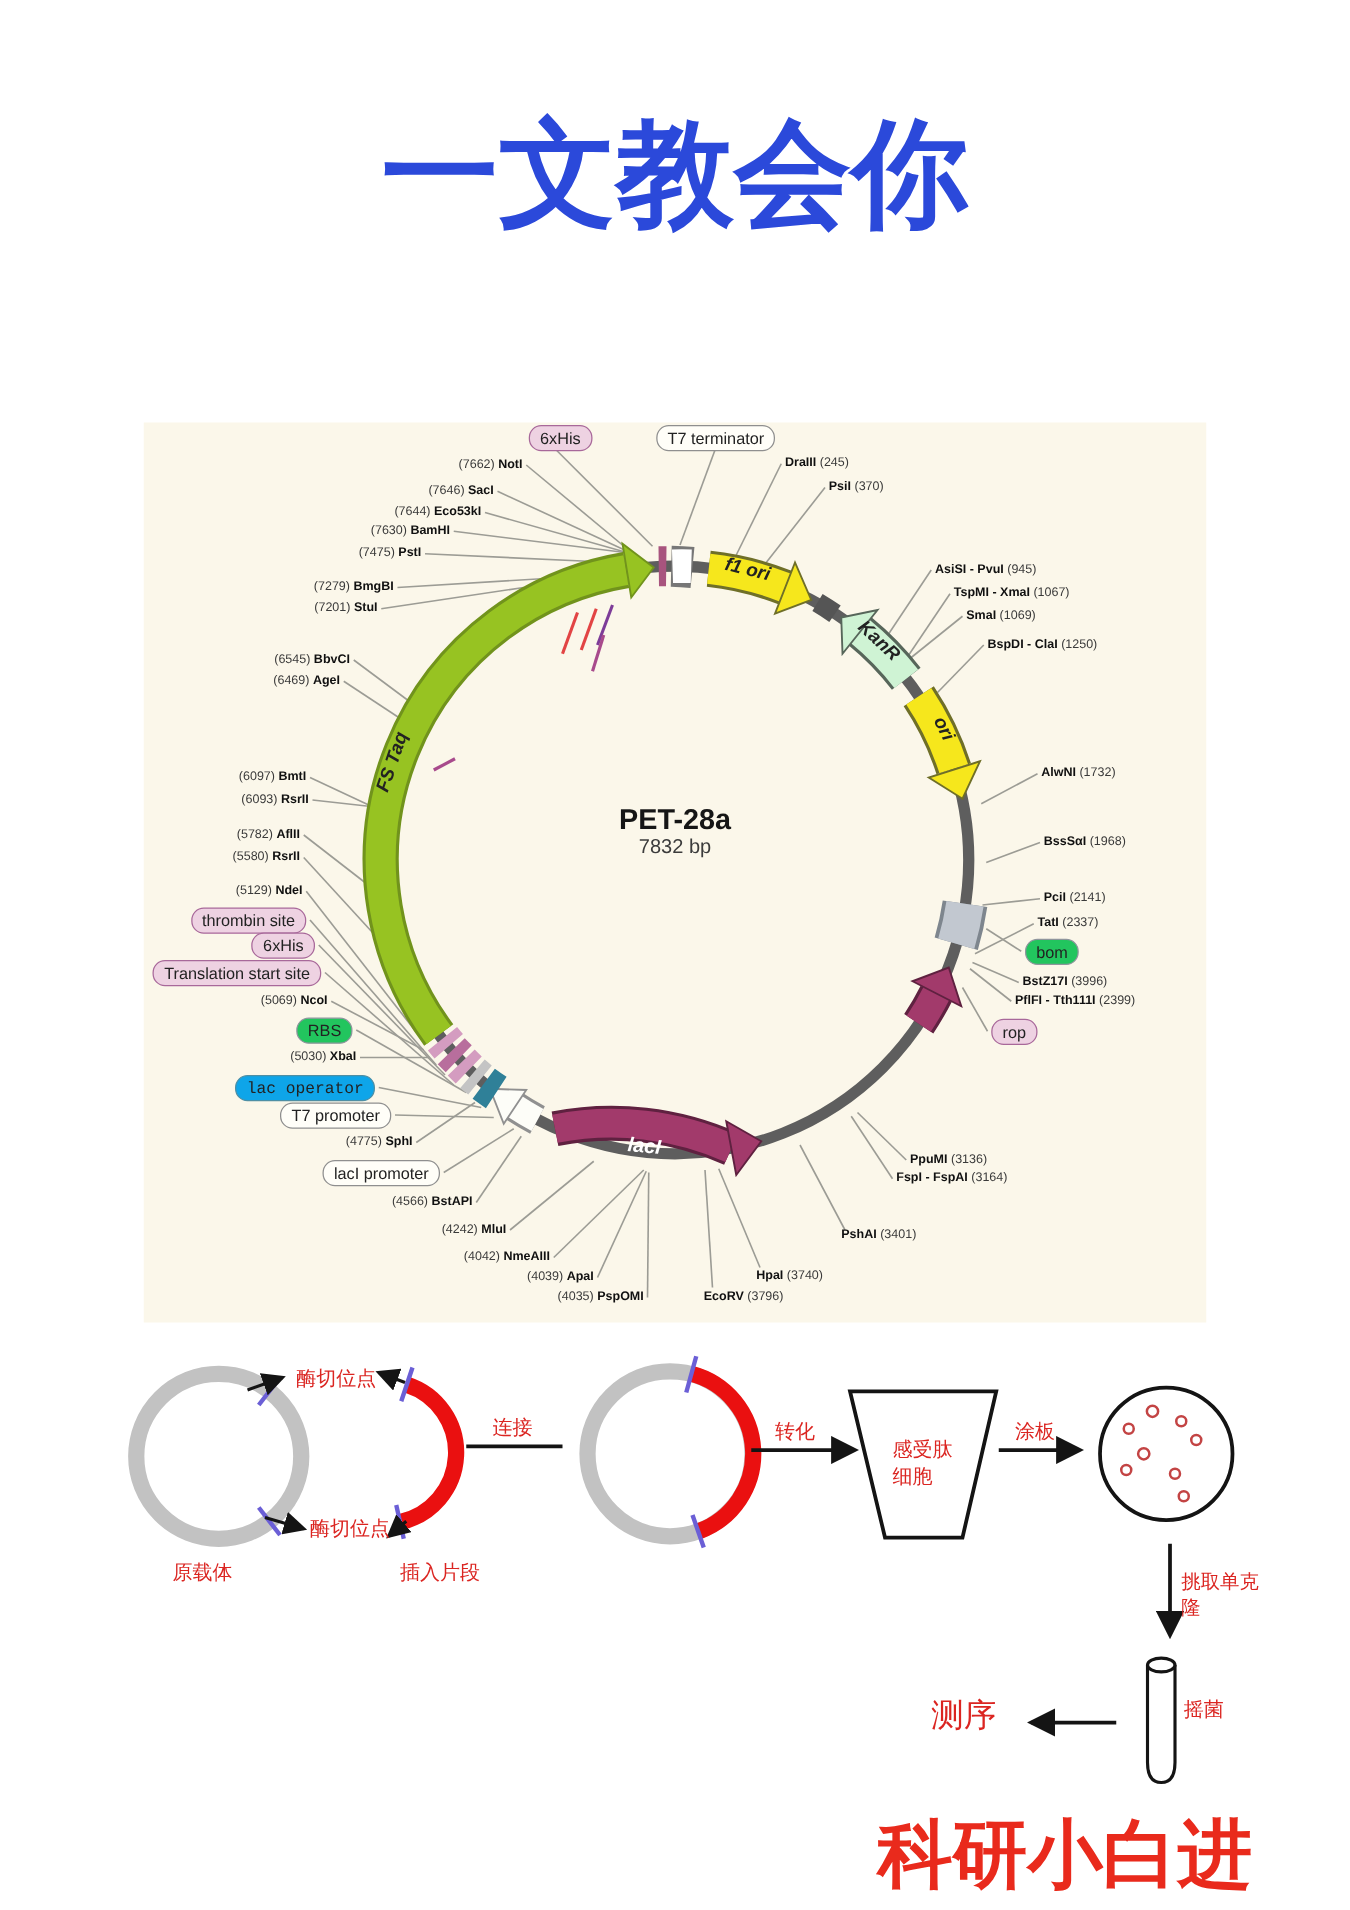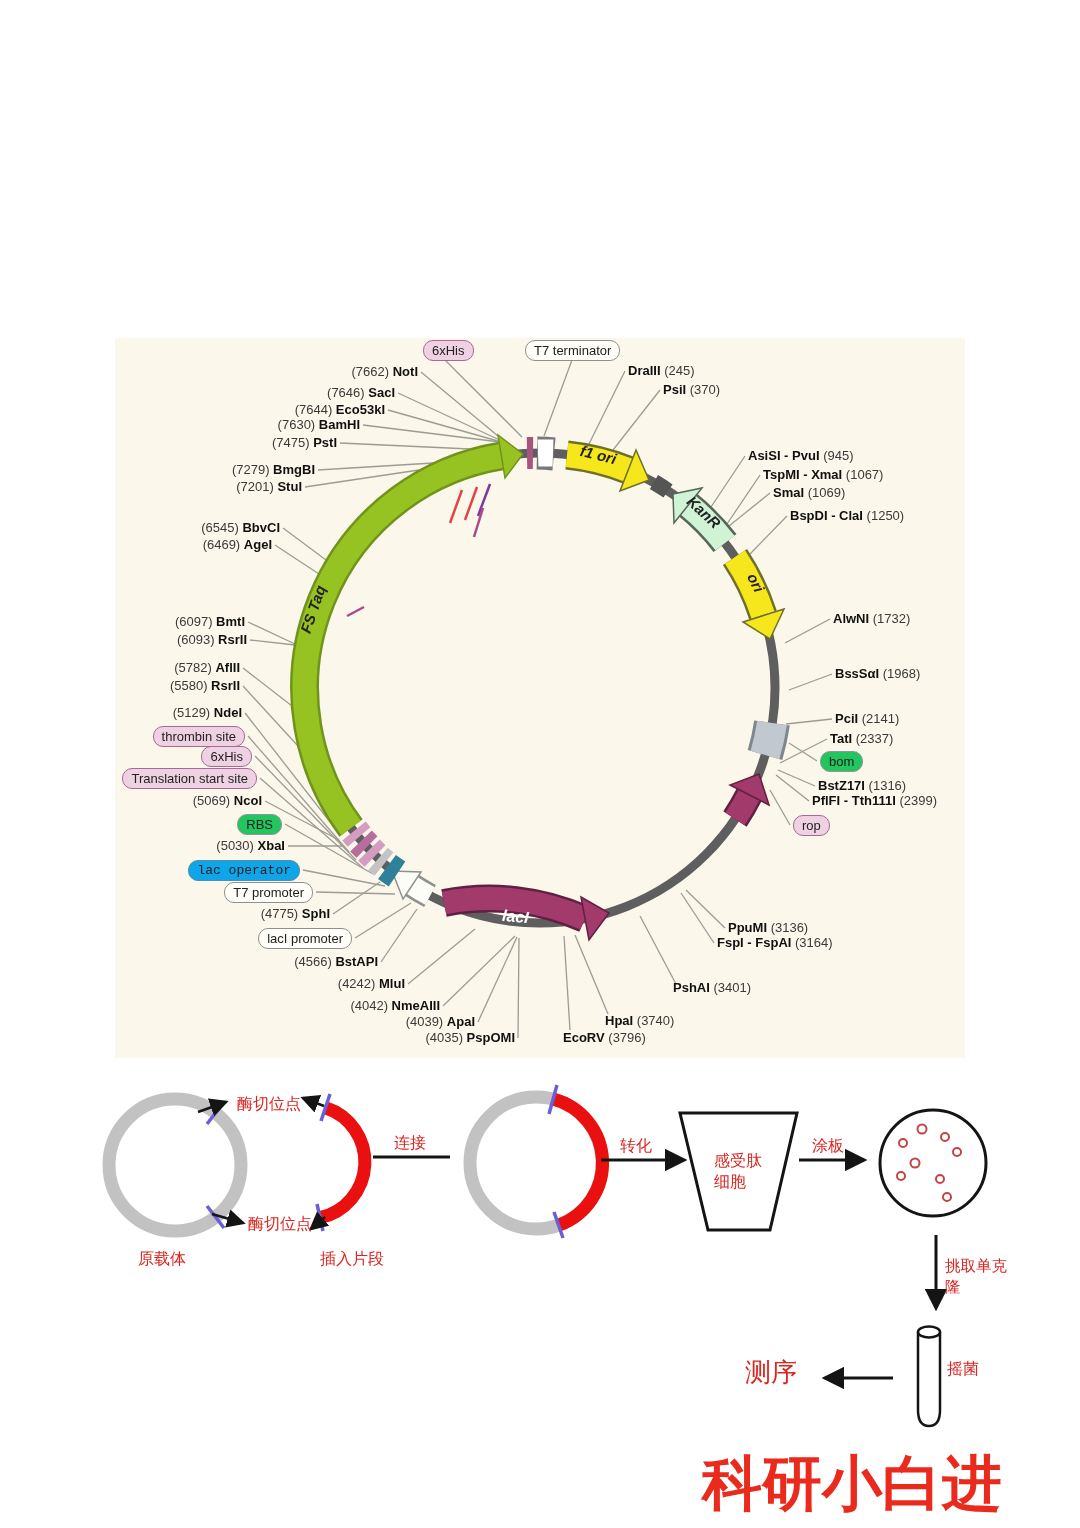--- a/index.html
+++ b/index.html
@@ -3,21 +3,21 @@
 <meta charset="utf-8">
 <style>
   html,body{margin:0;padding:0;background:#ffffff;}
   .page{position:relative;width:1080px;height:1528px;background:#ffffff;overflow:hidden;
         font-family:"Liberation Sans",sans-serif;}
   .title{position:absolute;left:0;width:100%;text-align:center;color:#2B49DA;font-weight:800;line-height:1;}
   .t1{top:92px;font-size:94px;}
   .t2{top:212px;font-size:87px;}
   .panel{position:absolute;left:115px;top:338px;width:850px;height:720px;background:#FBF7EA;}
   .panel svg{position:absolute;left:0;top:0;}
-  .site{position:absolute;white-space:nowrap;font-size:13px;color:#3a3a3a;line-height:14px;}
+  .site{position:absolute;white-space:nowrap;font-size:10px;color:#3a3a3a;line-height:14px;}
   .site .nm{font-weight:bold;color:#101010;}
   .pill{position:absolute;font-size:13px;color:#222;padding:1px 8px;border-radius:10px;
         white-space:nowrap;line-height:17px;}
   .pill.pink{background:#EED2E2;border:1.5px solid #A8689A;}
   .pill.white{background:#FFFEF8;border:1.5px solid #8F8F8F;}
   .pill.gray{background:#22c55e;border:1.5px solid #8F959D;}
   .pill.blue{background:#0ea5e9;border:1.5px solid #4E8FA5;font-family:Liberation Mono, monospace;}
   .pcenter{position:absolute;left:305px;top:304px;width:240px;text-align:center;}
   .pname{font-size:23px;font-weight:bold;color:#161616;}
   .psize{font-size:16px;color:#3c3c3c;}
@@ -29,20 +29,21 @@
   .wlabel{position:absolute;color:#DB2521;font-size:16px;white-space:nowrap;line-height:21px;}
   .wlabel.big{font-size:26px;}
   .wlabel.wrap{white-space:normal;width:70px;font-size:15.5px;}
   .footer{position:absolute;left:702px;top:1444px;font-size:60px;font-weight:900;color:#E92A1C;}
 </style>
 </head>
 <body>
 
 <div class="page">
 
+  <div class="title t1">一文教会你</div>
 
   <div class="panel">
     <svg width="850" height="720" viewBox="0 0 850 720">
 
       <g stroke="#9C9C95" stroke-width="1.3">
         <line x1="306" y1="34" x2="389" y2="103"></line>
           <line x1="283" y1="55" x2="389" y2="104"></line>
         <line x1="273" y1="72" x2="390" y2="105"></line>
           <line x1="248" y1="87" x2="385" y2="104"></line>
         <line x1="225" y1="105" x2="355" y2="111"></line>
@@ -166,20 +167,24 @@
         <line x1="232" y1="278" x2="249" y2="269" stroke="#A84A8C"></line>
       </g>
 
       <text class="ftext" transform="translate(203,273) rotate(-71)">FS Taq</text>
       <text class="ftext" transform="translate(482,122) rotate(14)">f1 ori</text>
       <text class="ftext" transform="translate(585,178) rotate(43)">KanR</text>
       <text class="ftext" transform="translate(636,247) rotate(64)">ori</text>
       <text class="ftext light" transform="translate(400,584) rotate(5)">lacI</text>
     </svg>
 
+    <div class="pcenter">
+      <div class="pname">PET-28a</div>
+      <div class="psize">7832 bp</div>
+    </div>
 
     <div class="site" style="right:547px;top:27px"><span class="pos">(7662)</span> <span class="nm">NotI</span></div>
     <div class="site" style="right:570px;top:48px"><span class="pos">(7646)</span> <span class="nm">SacI</span></div>
     <div class="site" style="right:580px;top:65px"><span class="pos">(7644)</span> <span class="nm">Eco53kI</span></div>
     <div class="site" style="right:605px;top:80px"><span class="pos">(7630)</span> <span class="nm">BamHI</span></div>
     <div class="site" style="right:628px;top:98px"><span class="pos">(7475)</span> <span class="nm">PstI</span></div>
     <div class="site" style="right:650px;top:125px"><span class="pos">(7279)</span> <span class="nm">BmgBI</span></div>
     <div class="site" style="right:663px;top:142px"><span class="pos">(7201)</span> <span class="nm">StuI</span></div>
     <div class="site" style="right:685px;top:183px"><span class="pos">(6545)</span> <span class="nm">BbvCI</span></div>
     <div class="site" style="right:693px;top:200px"><span class="pos">(6469)</span> <span class="nm">AgeI</span></div>
@@ -203,21 +208,21 @@
     <div class="site" style="left:513px;top:26px"><span class="nm">DraIII</span> <span class="pos">(245)</span></div>
     <div class="site" style="left:548px;top:45px"><span class="nm">PsiI</span> <span class="pos">(370)</span></div>
     <div class="site" style="left:633px;top:111px"><span class="nm">AsiSI - PvuI</span> <span class="pos">(945)</span></div>
     <div class="site" style="left:648px;top:130px"><span class="nm">TspMI - XmaI</span> <span class="pos">(1067)</span></div>
     <div class="site" style="left:658px;top:148px"><span class="nm">SmaI</span> <span class="pos">(1069)</span></div>
     <div class="site" style="left:675px;top:171px"><span class="nm">BspDI - ClaI</span> <span class="pos">(1250)</span></div>
     <div class="site" style="left:718px;top:274px"><span class="nm">AlwNI</span> <span class="pos">(1732)</span></div>
     <div class="site" style="left:720px;top:329px"><span class="nm">BssSαI</span> <span class="pos">(1968)</span></div>
     <div class="site" style="left:720px;top:374px"><span class="nm">PciI</span> <span class="pos">(2141)</span></div>
     <div class="site" style="left:715px;top:394px"><span class="nm">TatI</span> <span class="pos">(2337)</span></div>
-    <div class="site" style="left:703px;top:441px"><span class="nm">BstZ17I</span> <span class="pos">(1316)</span></div>
+    <div class="site" style="left:703px;top:441px"><span class="nm">BstZ17I</span> <span class="pos">(3996)</span></div>
     <div class="site" style="left:697px;top:456px"><span class="nm">PflFI - Tth111I</span> <span class="pos">(2399)</span></div>
     <div class="site" style="left:613px;top:583px"><span class="nm">PpuMI</span> <span class="pos">(3136)</span></div>
     <div class="site" style="left:602px;top:598px"><span class="nm">FspI - FspAI</span> <span class="pos">(3164)</span></div>
 
     <div class="pill pink" style="left:308px;top:2px">6xHis</div>
     <div class="pill white" style="left:410px;top:2px">T7 terminator</div>
     <div class="pill pink" style="right:720px;top:388px">thrombin site</div>
     <div class="pill pink" style="right:713px;top:408px">6xHis</div>
     <div class="pill pink" style="right:708px;top:430px">Translation start site</div>
     <div class="pill gray" style="right:683px;top:476px">RBS</div>

